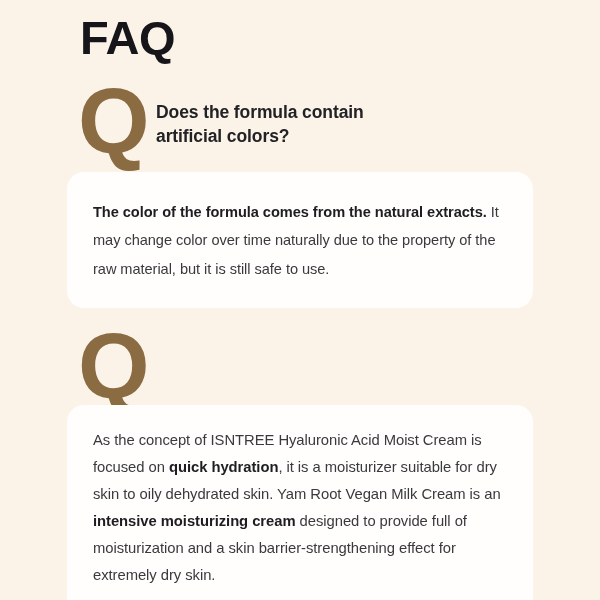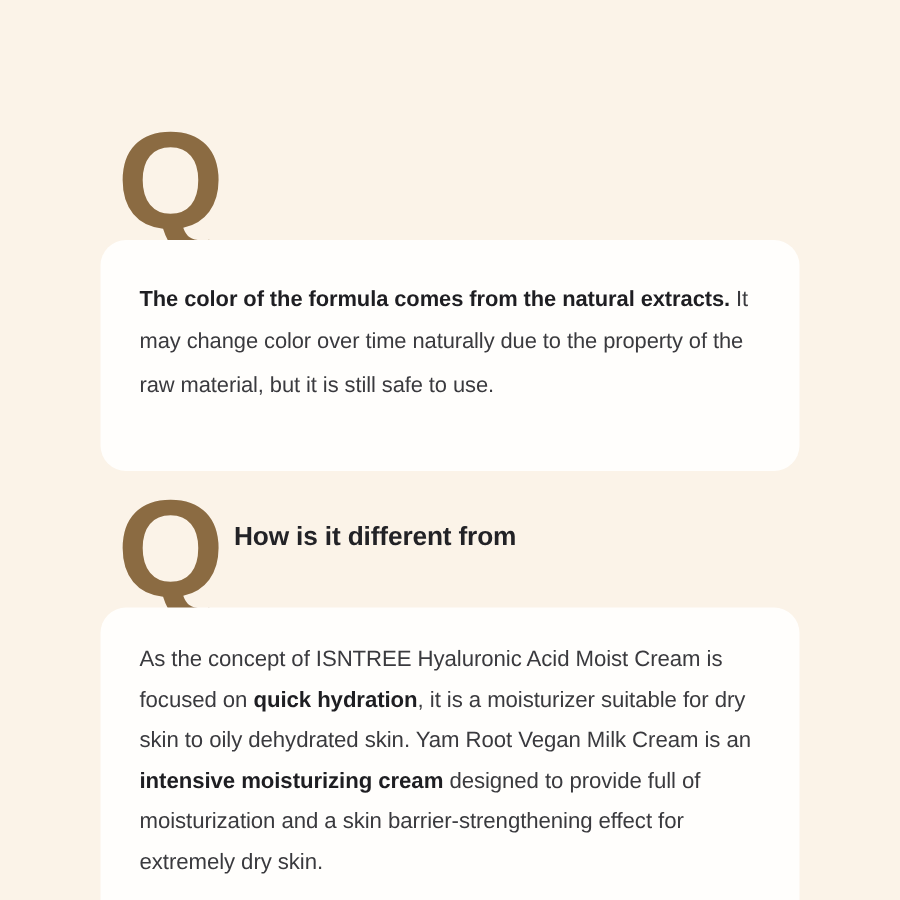--- a/index.html
+++ b/index.html
@@ -69,21 +69,21 @@
   
   .answer-card {
     position: absolute;
     left: 67px;
     width: 466px;
     background: #fffefc;
     border-radius: 17px;
     box-sizing: border-box;
     padding: 26px 26px 24px 26px;
   }
-  .answer-card.a1 { top: 160px; height: 154px; }
+  .answer-card.a1 { top: 172px; height: 136px; }
   .answer-card.a2 { top: 405px; height: 220px; padding-top: 22px; }
 
   .answer-text {
     font-size: 14.6px;
     line-height: 1.95;
     color: #3a3a3e;
     letter-spacing: -0.05px;
   }
   .answer-card.a2 .answer-text {
     line-height: 1.82;
@@ -92,35 +92,39 @@
   .answer-text b {
     font-weight: bold;
     color: #1e1e22;
   }
 </style>
 </head>
 <body>
 
 <div class="page">
 
+  <div class="faq-title">FAQ</div>
 
   <div class="qa-head q1">
     <div class="q-mark">Q</div>
+    <div class="q-text">
+      <span class="ln">Does the formula contain</span>
+      <span class="ln">artificial colors?</span>
+    </div>
   </div>
 
   <div class="answer-card a1">
     <div class="answer-text">
       <b>The color of the formula comes from the natural extracts.</b><span> It may change color over time naturally due to the property of the raw material, but it is still safe to use.</span>
     </div>
   </div>
 
   <div class="qa-head q2">
     <div class="q-mark">Q</div>
     <div class="q-text">
-      <span class="ln">How is it different from</span>
     </div>
   </div>
 
   <div class="answer-card a2">
     <div class="answer-text"><span>As the concept of ISNTREE Hyaluronic Acid Moist Cream is focused on </span><b>quick hydration</b><span>, it is a moisturizer suitable for dry skin to oily dehydrated skin. Yam Root Vegan Milk Cream is an </span><b>intensive moisturizing cream</b><span> designed to provide full of moisturization and a skin barrier-strengthening effect for extremely dry skin.</span></div>
   </div>
 
 </div>
 
 </body></html>

